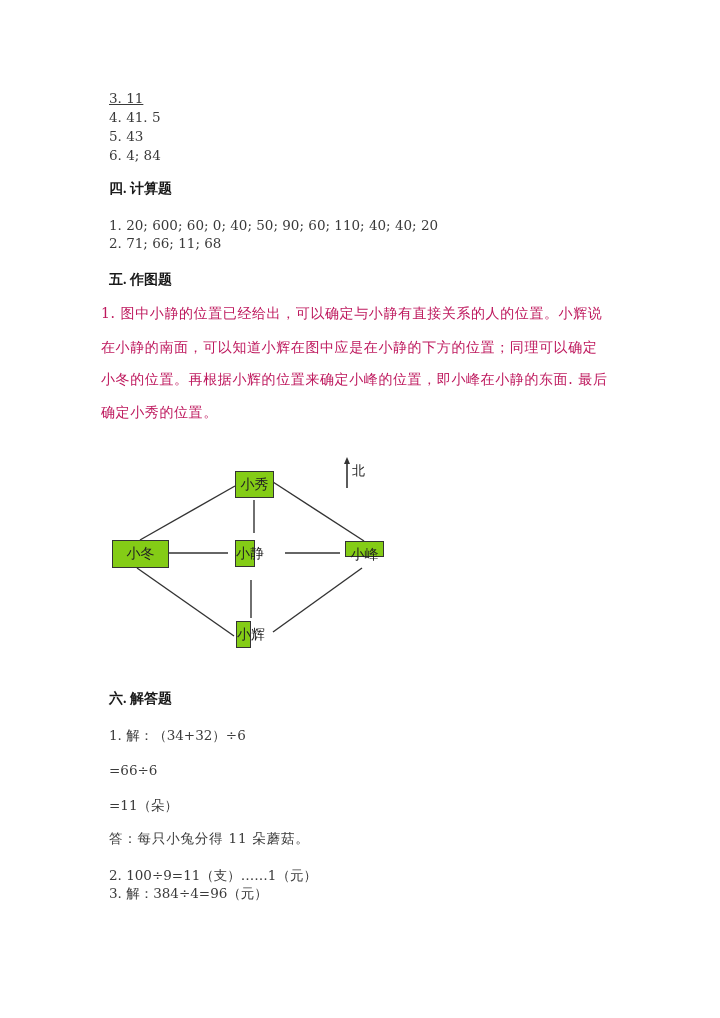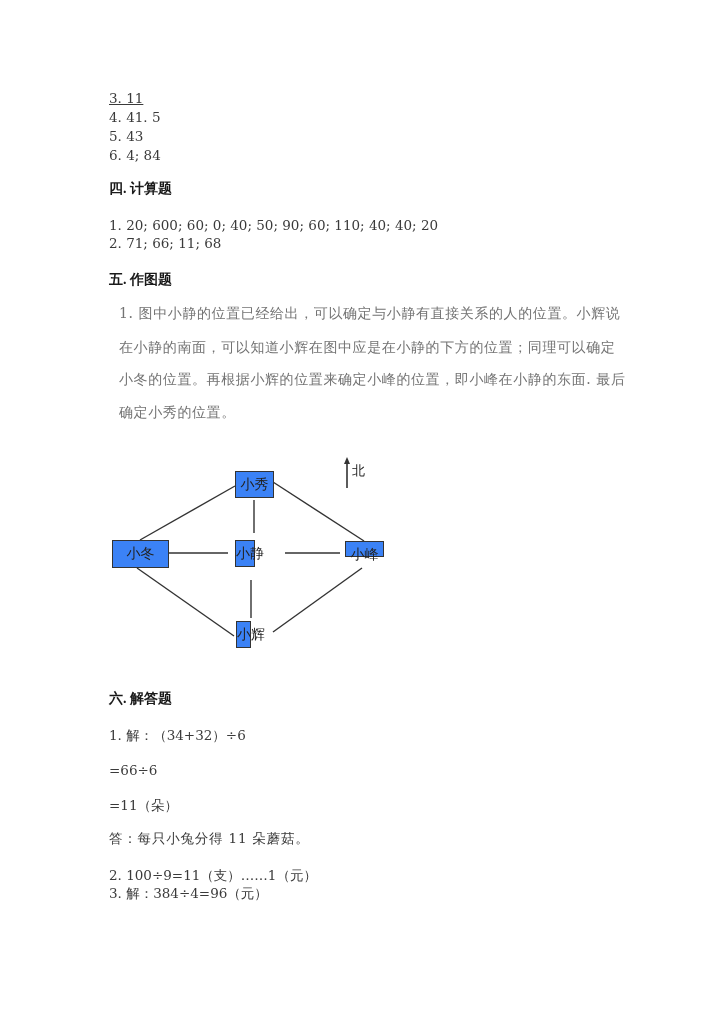--- a/index.html
+++ b/index.html
@@ -28,40 +28,40 @@
       left: 109px;
       font-size: 14px;
       font-weight: bold;
       line-height: 18px;
       white-space: nowrap;
       color: #1a1a1a;
       font-family: Liberation Serif, serif;
     }
     .para-line {
       position: absolute;
-      left: 119px;
+      left: 101px;
       font-size: 14px;
       line-height: 20px;
       white-space: nowrap;
-      color: #737373;
+      color: #be185d;
       letter-spacing: 0.6px;
       text-align: right;
     }
     .diagram {
       position: absolute;
       left: 0;
       top: 0;
       width: 720px;
       height: 1018px;
       pointer-events: none;
     }
     .node {
       position: absolute;
       border: 1.5px solid #333;
-      background: #3b82f6;
+      background: #84cc16;
       box-sizing: border-box;
       font-size: 14px;
       line-height: 24px;
       text-align: center;
       color: #222;
       font-family: "DejaVu Sans", "Liberation Sans", sans-serif;
       white-space: nowrap;
     }
     .north-label {
       position: absolute;

